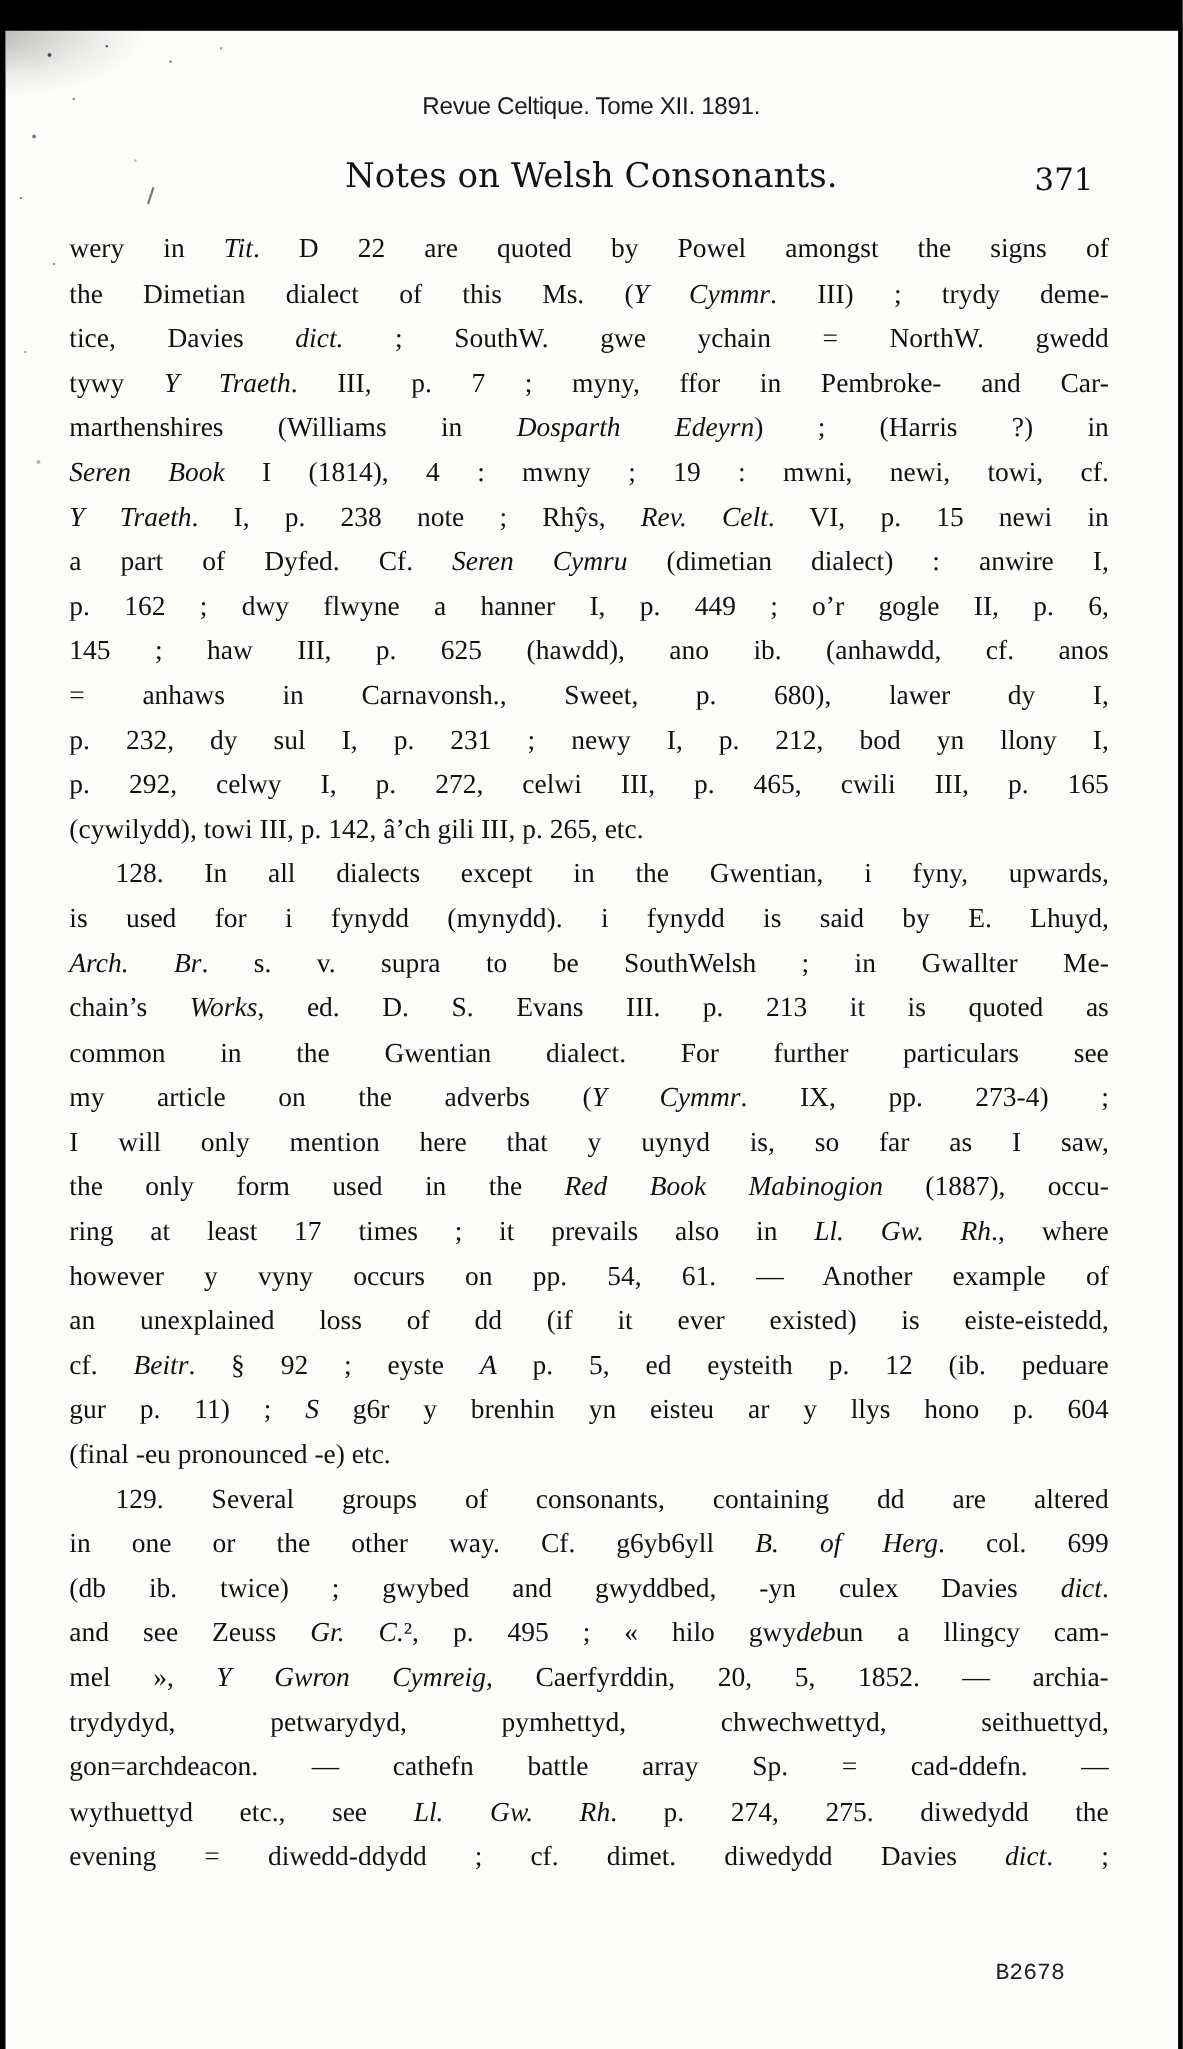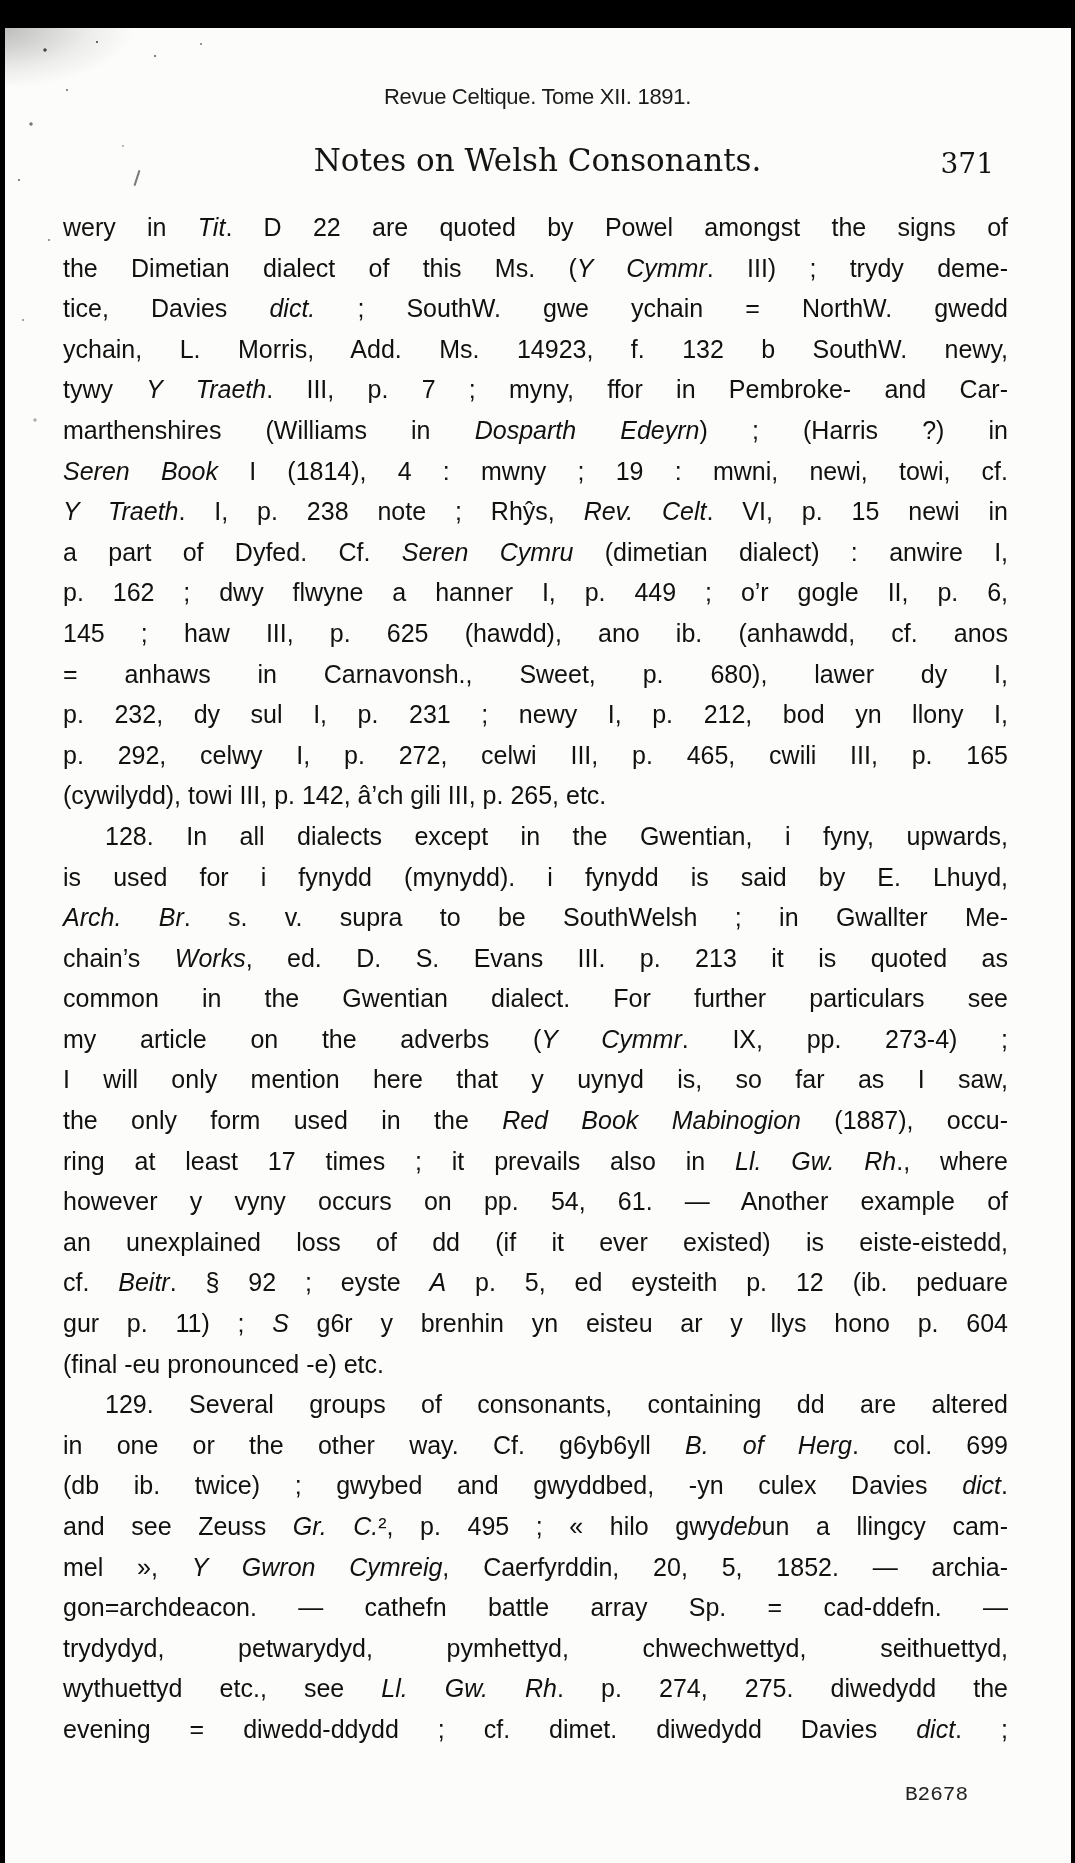--- a/index.html
+++ b/index.html
@@ -64,21 +64,21 @@
     position: absolute;
     top: 127px; right: 81px;
     font-family: "DejaVu Serif", serif;
     font-size: 28px;
     color: #141414;
   }
   .body-text {
     position: absolute;
     left: 63px; top: 187px;
     width: 945px;
-    font-family: Liberation Sans, sans-serif;
+    font-family: Liberation Serif, serif;
     font-size: 25px;
     line-height: 40.6px;
     color: #111110;
   }
   .line {
     height: 40.6px;
     text-align: justify;
     text-align-last: justify;
   }
   .line.no-just { text-align-last: left; }
@@ -103,21 +103,20 @@
   <div class="scan-header">Revue Celtique. Tome XII. 1891.</div>
 
   <div class="running-title">Notes on Welsh Consonants.</div>
 
   <div class="page-number">371</div>
 
   <div class="body-text" id="body-text">
       <div class="line"><span>wery in </span><span class="it">Tit</span><span>. D 22 are quoted by Powel amongst the signs of</span></div>
       <div class="line"><span>the Dimetian dialect of this Ms. (</span><span class="it">Y Cymmr</span><span>. III) ; trydy deme-</span></div>
       <div class="line"><span>tice, Davies </span><span class="it">dict.</span><span> ; SouthW. gwe ychain = NorthW. gwedd</span></div>
-      <div class="line"><span>ychain, L. Morris, Add. Ms. 14923, f. 132 b SouthW. newy,</span></div>
       <div class="line"><span>tywy </span><span class="it">Y Traeth</span><span>. III, p. 7 ; myny, ffor in Pembroke- and Car-</span></div>
       <div class="line"><span>marthenshires (Williams in </span><span class="it">Dosparth Edeyrn</span><span>) ; (Harris ?) in</span></div>
       <div class="line"><span class="it">Seren Book</span><span> I (1814), 4 : mwny ; 19 : mwni, newi, towi, cf.</span></div>
       <div class="line"><span class="it">Y Traeth</span><span>. I, p. 238 note ; Rhŷs, </span><span class="it">Rev. Celt</span><span>. VI, p. 15 newi in</span></div>
       <div class="line"><span>a part of Dyfed. Cf. </span><span class="it">Seren Cymru</span><span> (dimetian dialect) : anwire I,</span></div>
       <div class="line"><span>p. 162 ; dwy flwyne a hanner I, p. 449 ; o’r gogle II, p. 6,</span></div>
       <div class="line"><span>145 ; haw III, p. 625 (hawdd), ano ib. (anhawdd, cf. anos</span></div>
       <div class="line"><span>= anhaws in Carnavonsh., Sweet, p. 680), lawer dy I,</span></div>
       <div class="line"><span>p. 232, dy sul I, p. 231 ; newy I, p. 212, bod yn llony I,</span></div>
       <div class="line"><span>p. 292, celwy I, p. 272, celwi III, p. 465, cwili III, p. 165</span></div>
@@ -134,20 +133,20 @@
       <div class="line"><span>however y vyny occurs on pp. 54, 61. — Another example of</span></div>
       <div class="line"><span>an unexplained loss of dd (if it ever existed) is eiste-eistedd,</span></div>
       <div class="line"><span>cf. </span><span class="it">Beitr</span><span>. § 92 ; eyste </span><span class="it">A</span><span> p. 5, ed eysteith p. 12 (ib. peduare</span></div>
       <div class="line"><span>gur p. 11) ; </span><span class="it">S</span><span> g6r y brenhin yn eisteu ar y llys hono p. 604</span></div>
       <div class="line no-just"><span>(final -eu pronounced -e) etc.</span></div>
       <div class="line indent"><span>129. Several groups of consonants, containing dd are altered</span></div>
       <div class="line"><span>in one or the other way. Cf. g6yb6yll </span><span class="it">B. of Herg</span><span>. col. 699</span></div>
       <div class="line"><span>(db ib. twice) ; gwybed and gwyddbed, -yn culex Davies </span><span class="it">dict</span><span>.</span></div>
       <div class="line"><span>and see Zeuss </span><span class="it">Gr. C.</span><span>², p. 495 ; « hilo gwy</span><span class="it">deb</span><span>un a llingcy cam-</span></div>
       <div class="line"><span>mel », </span><span class="it">Y Gwron Cymreig</span><span>, Caerfyrddin, 20, 5, 1852. — archia-</span></div>
+      <div class="line"><span>trydydyd, petwarydyd, pymhettyd, chwechwettyd, seithuettyd,</span></div>
       <div class="line"><span>gon=archdeacon. — cathefn battle array Sp. = cad-ddefn. —</span></div>
-      <div class="line"><span>trydydyd, petwarydyd, pymhettyd, chwechwettyd, seithuettyd,</span></div>
       <div class="line"><span>wythuettyd etc., see </span><span class="it">Ll. Gw. Rh</span><span>. p. 274, 275. diwedydd the</span></div>
       <div class="line"><span>evening = diwedd-ddydd ; cf. dimet. diwedydd Davies </span><span class="it">dict</span><span>. ;</span></div>
     </div>
 
   <div class="catalog">B2678</div>
 </div>
 
 </body></html>

